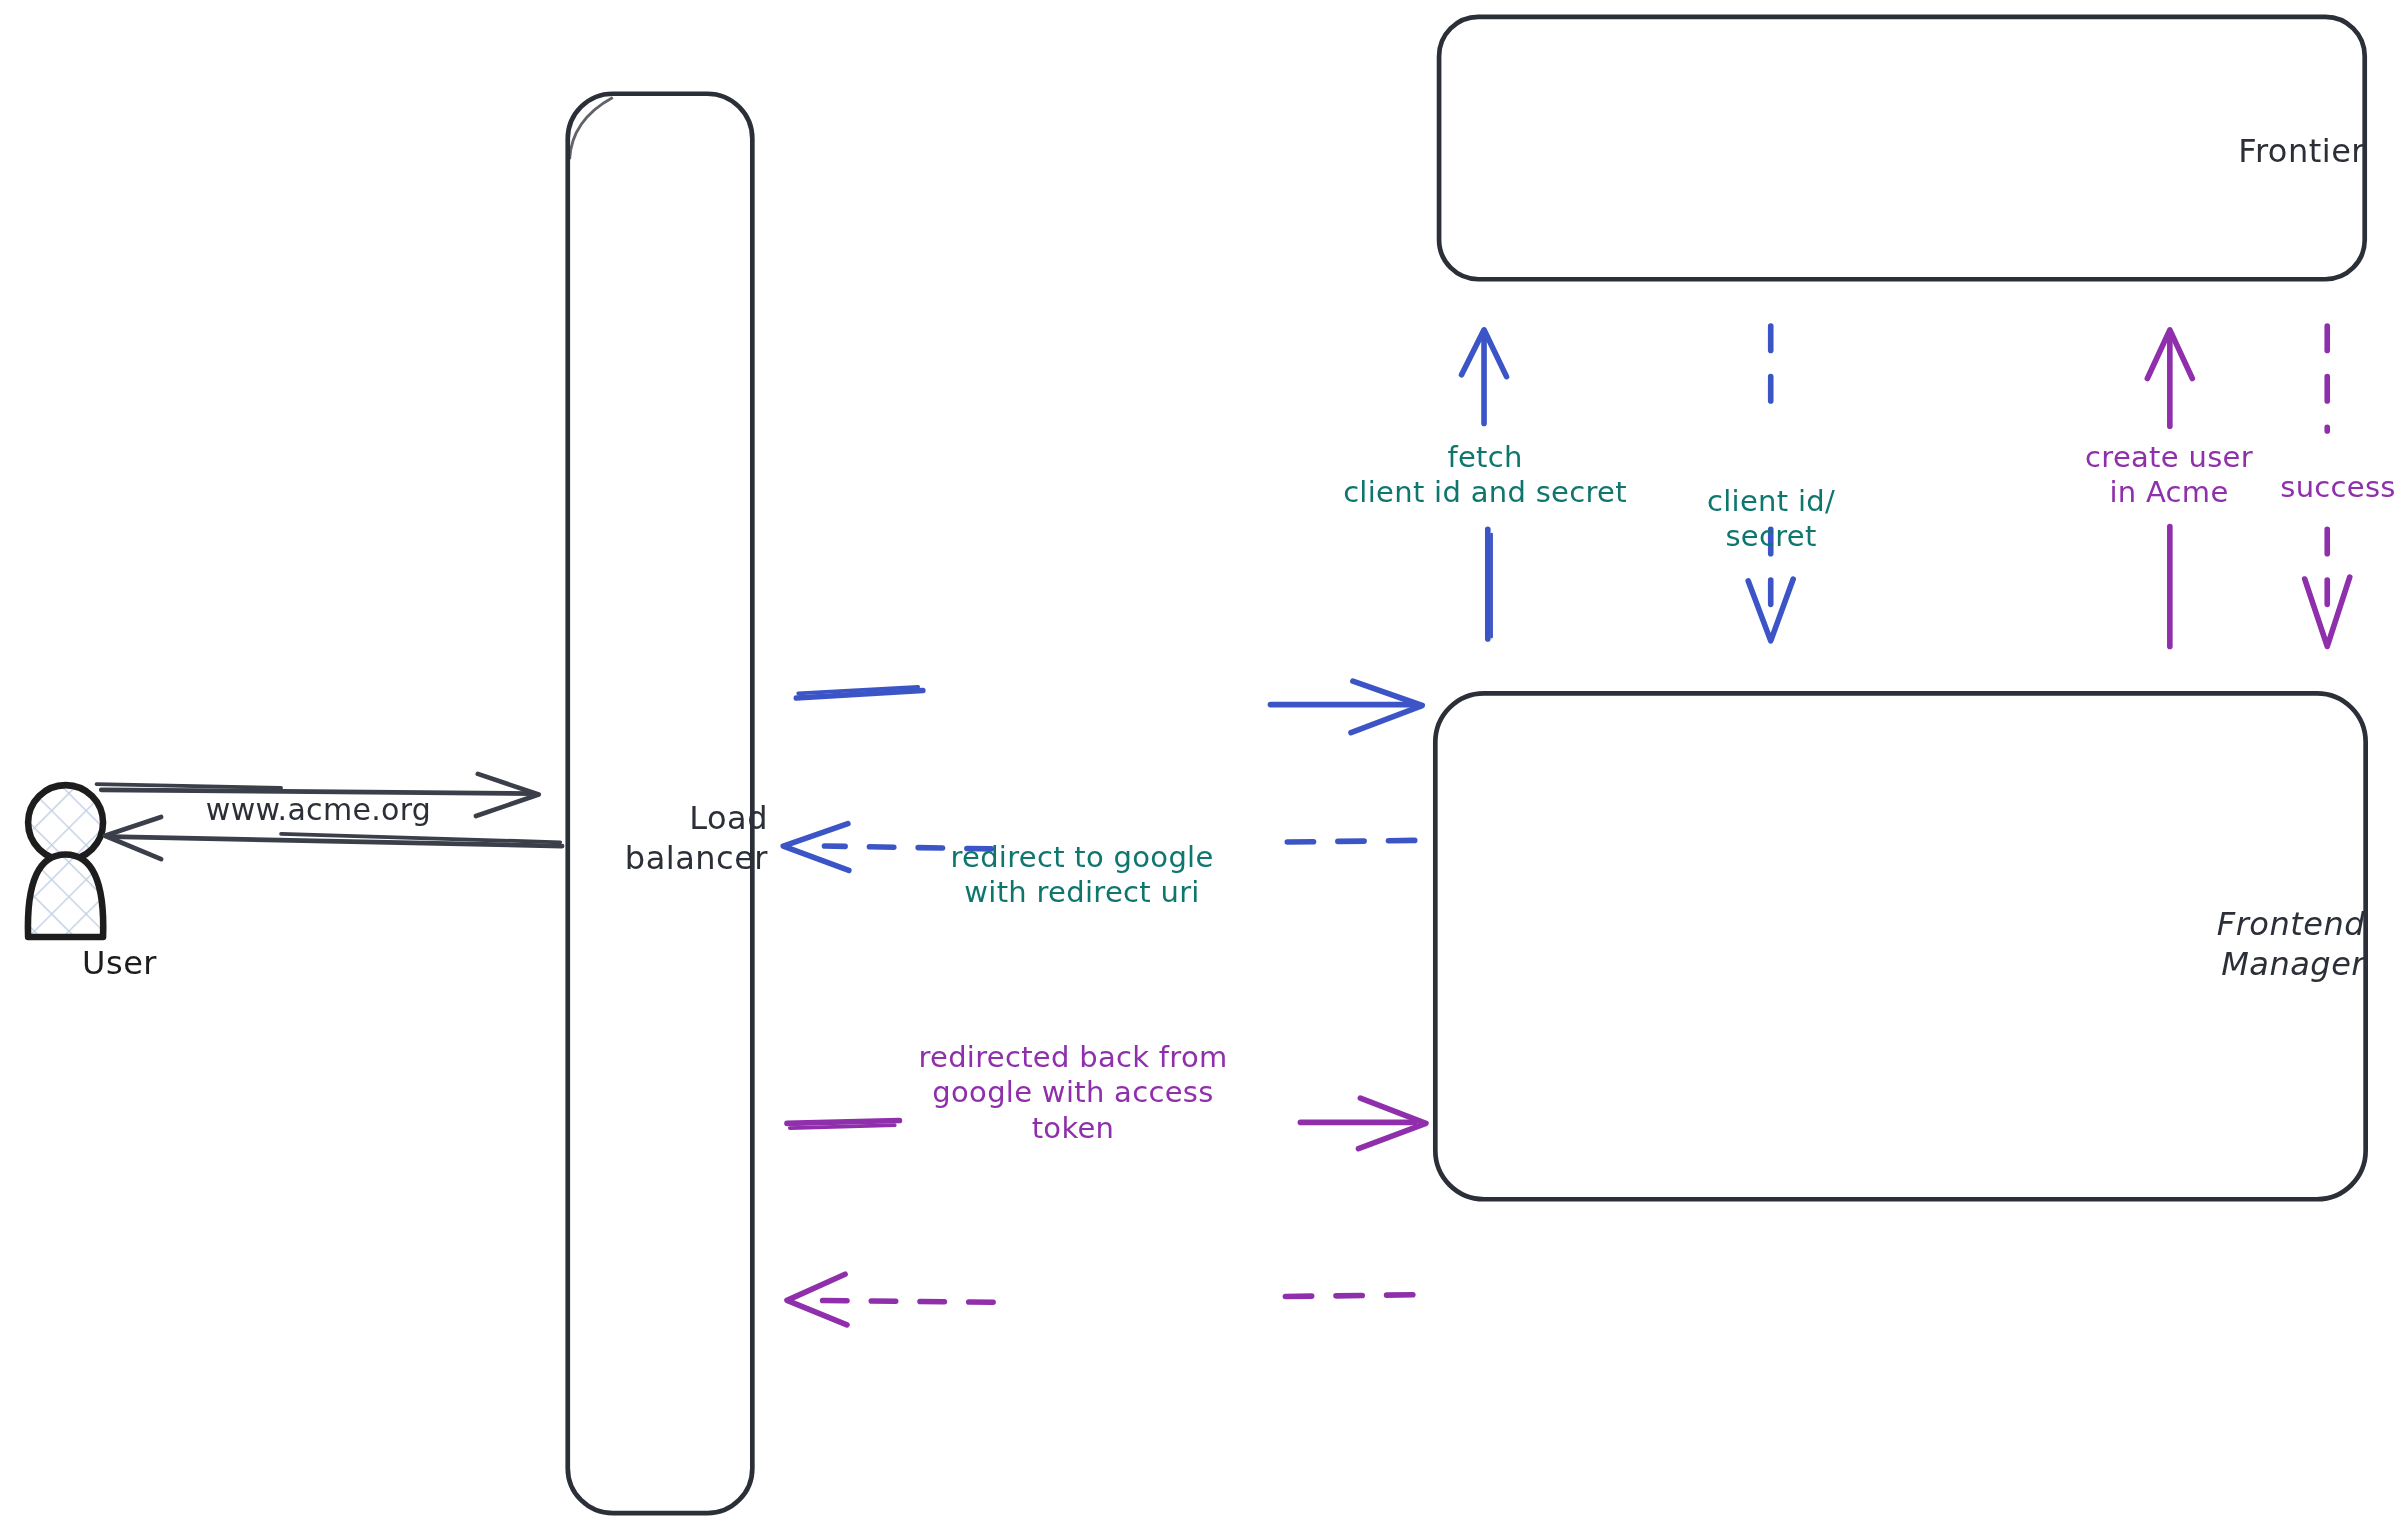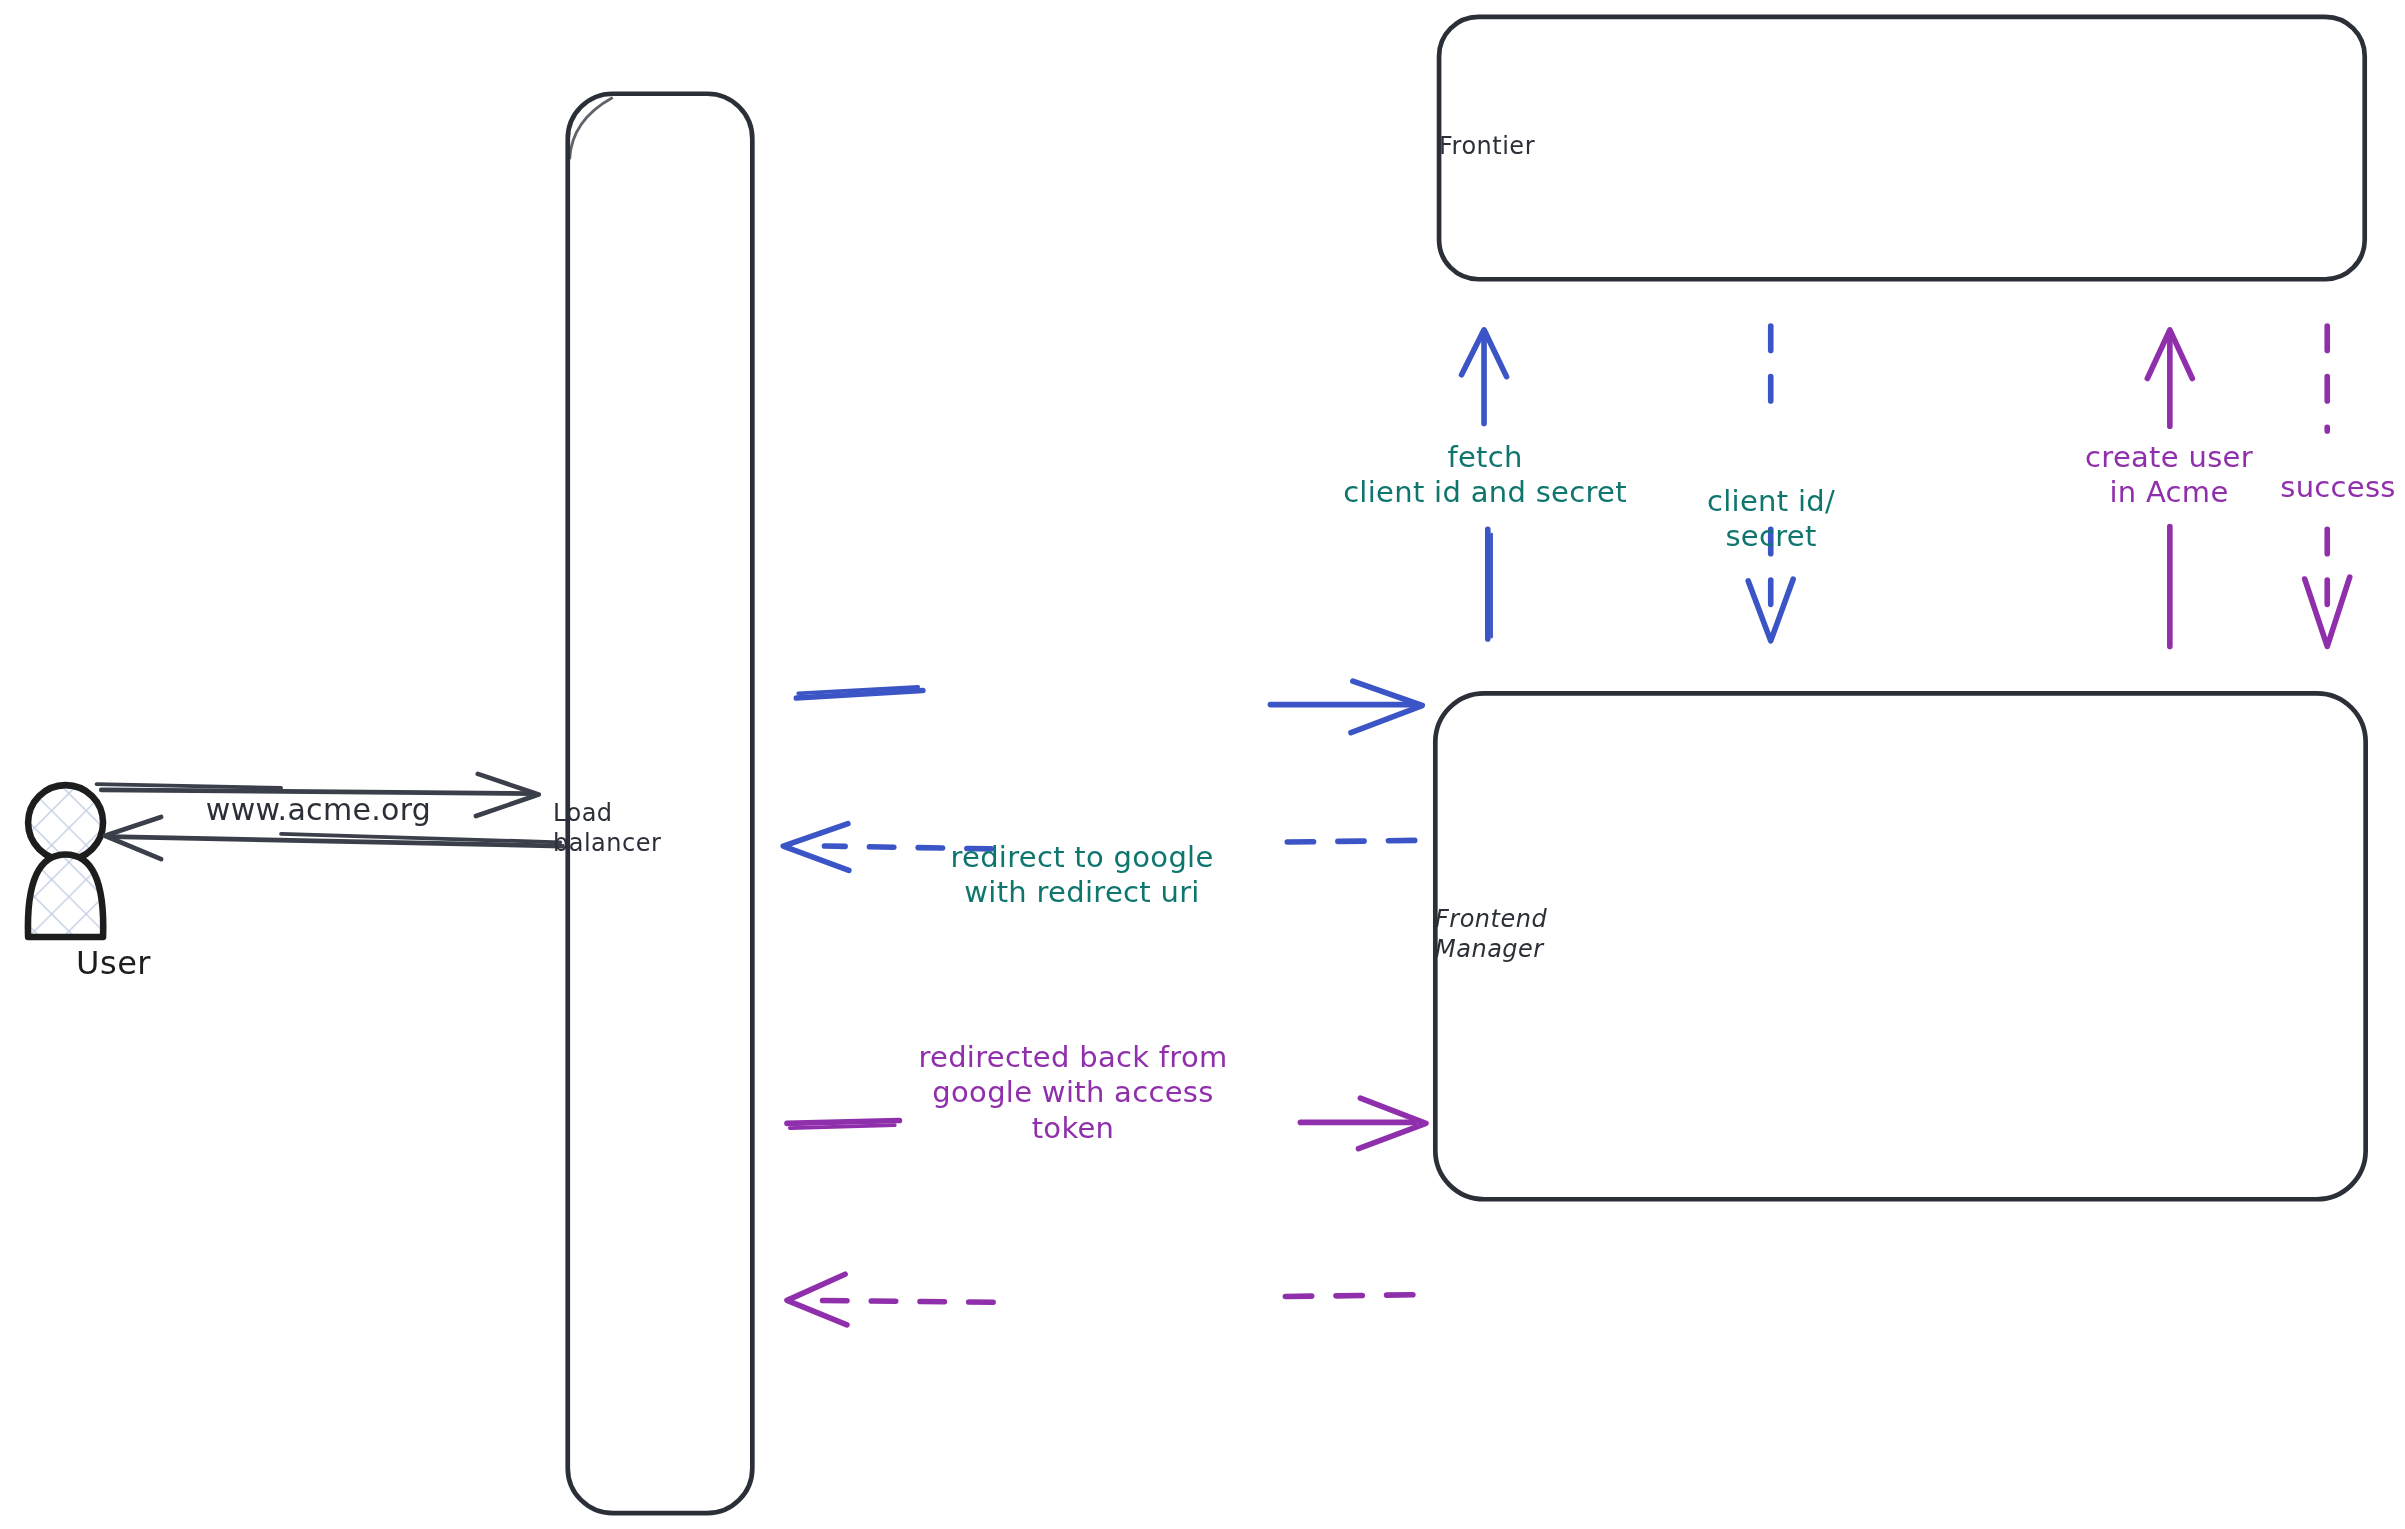--- a/index.html
+++ b/index.html
@@ -19,24 +19,24 @@
   svg.layer {
     position: absolute;
     top: 0;
     left: 0;
     width: 2405px;
     height: 1530px;
     overflow: visible;
   }
   .node-label {
     position: absolute;
-    text-align: left;
+    text-align: right;
     color: #2b2f38;
     font-family: "DejaVu Sans", sans-serif;
-    font-size: 24px;
+    font-size: 32px;
     line-height: 1.25;
     white-space: pre-line;
     letter-spacing: 0.5px;
   }
   .edge-label {
     position: absolute;
     text-align: center;
     font-family: "DejaVu Sans", sans-serif;
     font-size: 29px;
     line-height: 1.22;
@@ -144,21 +144,21 @@
       <path d="M 2292 404 L 2316 352 L 2340 404" fill="none" stroke="#8f2fab" stroke-width="6" stroke-linecap="round" stroke-linejoin="round"></path>
     </g>
 
     <g>
       <path d="M 2484 348 L 2484 460" fill="none" stroke="#8f2fab" stroke-width="6" stroke-linecap="round" stroke-dasharray="26 28"></path>
       <path d="M 2484 565 L 2484 655" fill="none" stroke="#8f2fab" stroke-width="6" stroke-linecap="round" stroke-dasharray="26 28"></path>
       <path d="M 2460 618 L 2484 690 L 2508 616" fill="none" stroke="#8f2fab" stroke-width="6" stroke-linecap="round" stroke-linejoin="round"></path>
     </g>
   </svg>
 
-  <div class="actor-label" style="left:4px; top:944px; width:131px;padding-left:44px;">User</div>
+  <div class="actor-label" style="left:10px; top:944px; width:131px;padding-left:44px;">User</div>
 
   <div class="node-label" style="left:553px; top:754px; width:215px;margin-top:44px;">Load
 balancer</div>
 
   <div class="node-label" style="left:1439px; top:131px; width:926px;">Frontier</div>
 
   <div class="node-label" style="left:1435px; top:904px; width:930px;font-style:italic;">Frontend
 Manager</div>
 
   <div class="edge-label dark" style="left:159px; top:772px; width:319px; font-size:30px;">www.acme.org</div>

